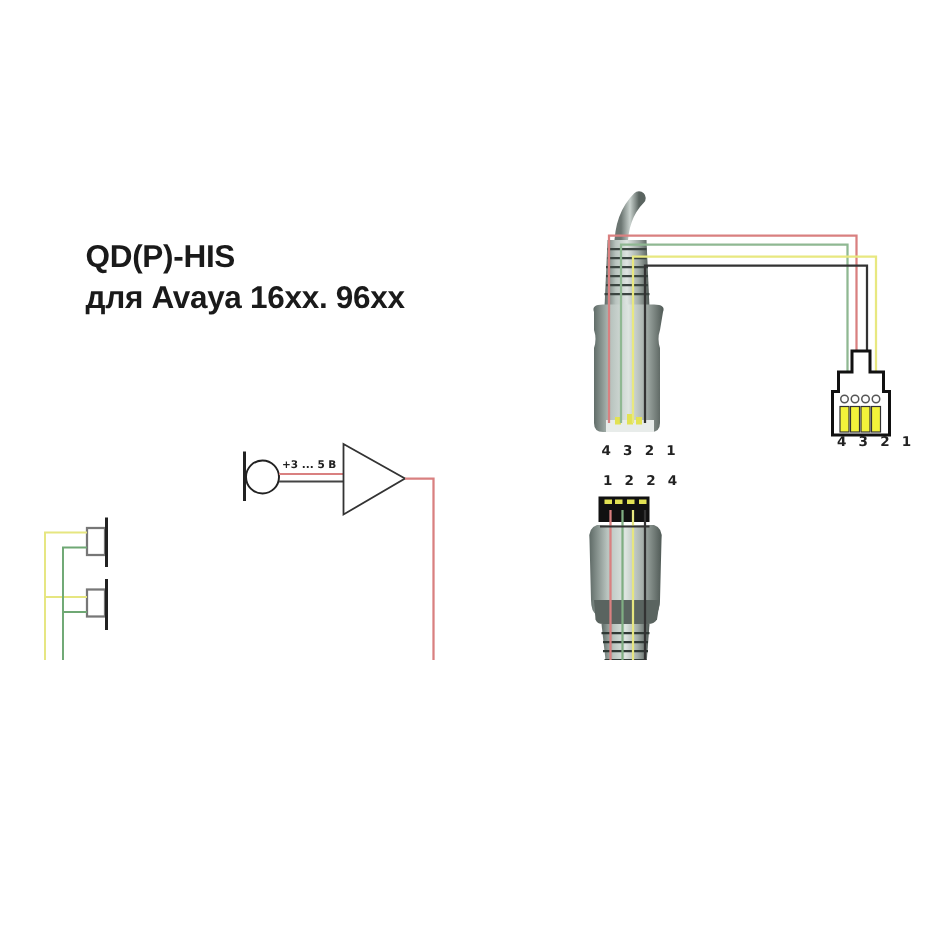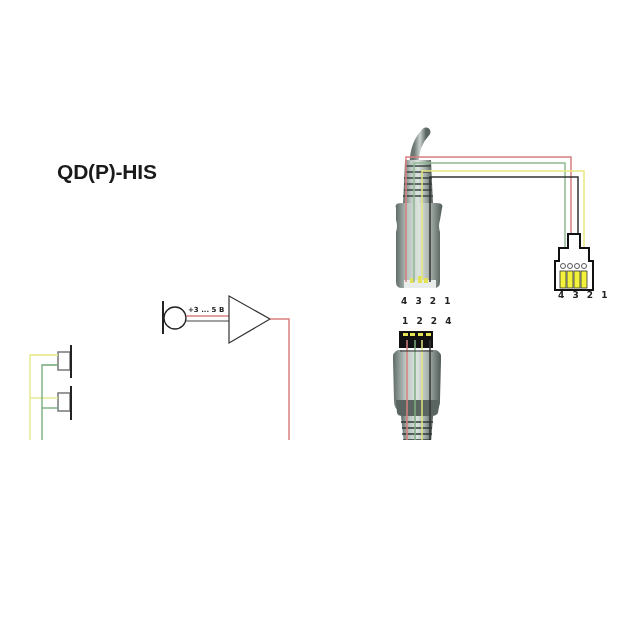--- a/index.html
+++ b/index.html
@@ -10,20 +10,21 @@
   .pinlabel { position: absolute; font-family: "DejaVu Sans", sans-serif; font-weight: bold; font-size: 9px; color: #222; letter-spacing: 2.5px; white-space: nowrap; }
   .vlabel { position: absolute; font-family: "DejaVu Sans", sans-serif; font-weight: bold; font-size: 7px; color: #222; white-space: nowrap; }
 </style>
 </head>
 <body>
 
 <div class="canvas">
 
   <div class="title">
     <div>QD(P)-HIS</div>
+    <div>для Avaya 16xx. 96xx</div>
   </div>
 
   <svg width="624" height="624" viewBox="0 0 624 624">
     <defs>
       <linearGradient id="bodyGrad" x1="0" x2="1" y1="0" y2="0">
         <stop offset="0" stop-color="#5e6a66"></stop>
         <stop offset="0.25" stop-color="#b9c4bf"></stop>
         <stop offset="0.5" stop-color="#dde4e0"></stop>
         <stop offset="0.75" stop-color="#a3ada8"></stop>
         <stop offset="1" stop-color="#4f5955"></stop>

